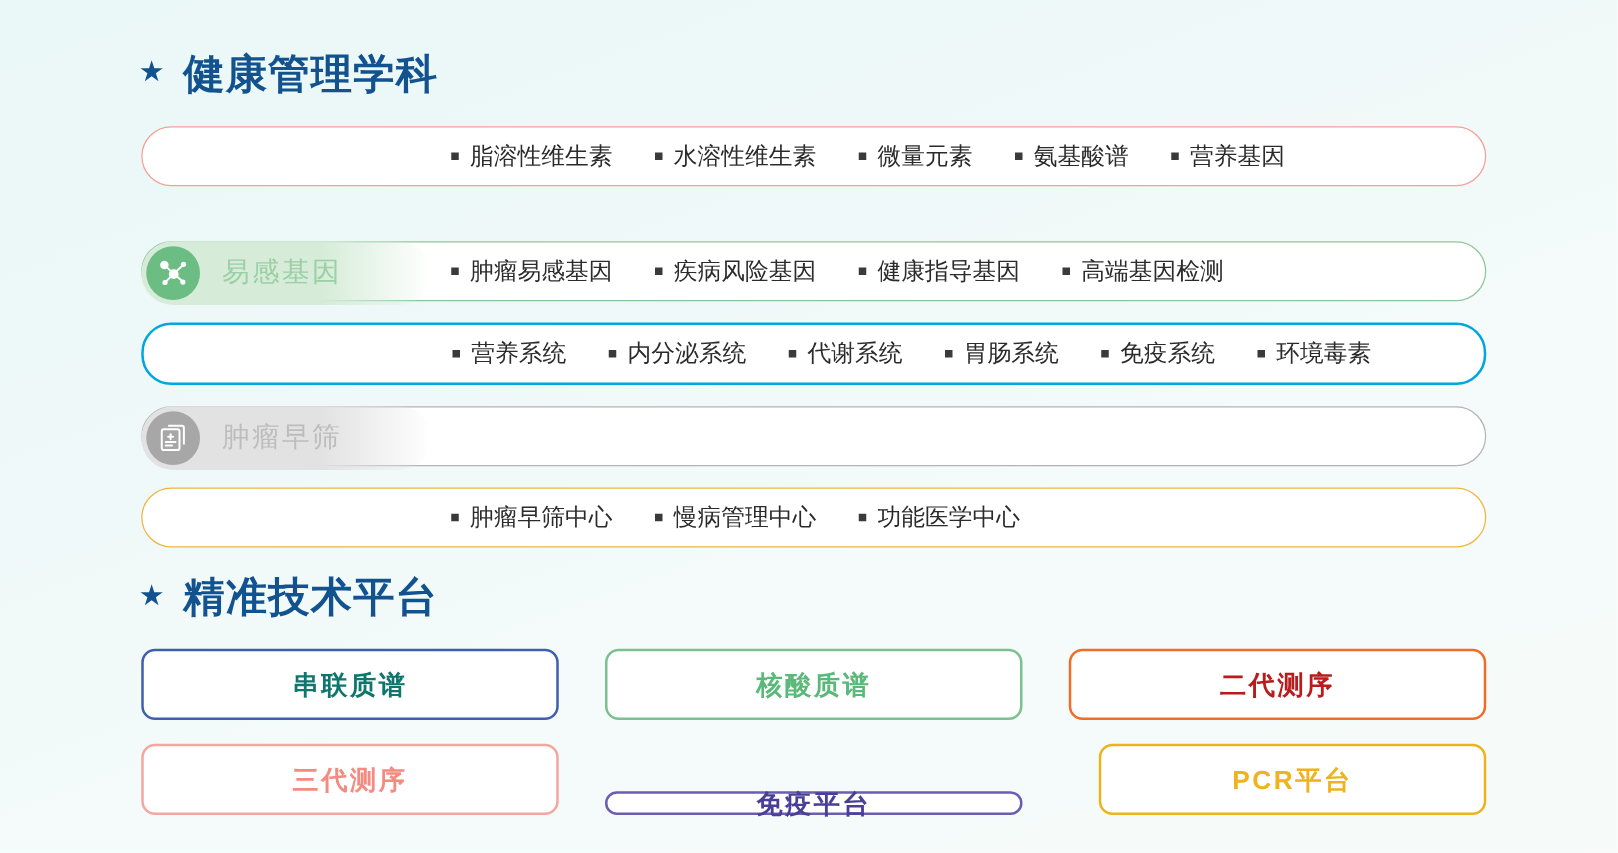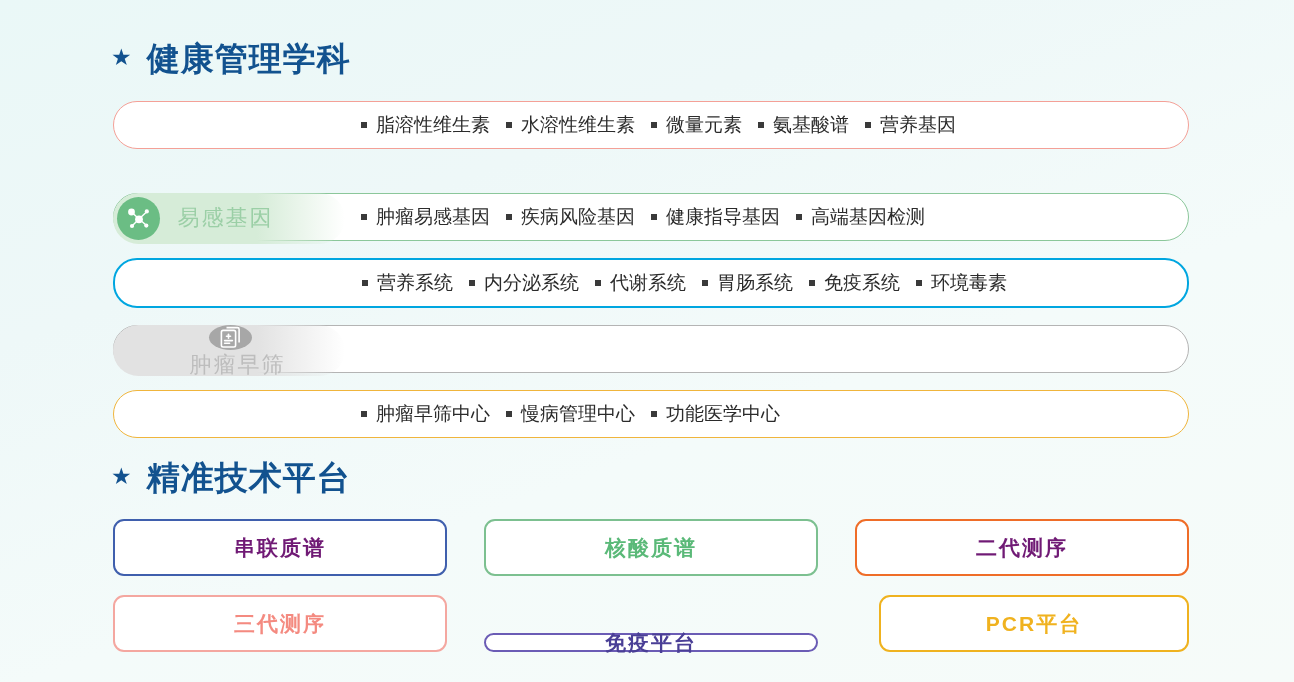--- a/index.html
+++ b/index.html
@@ -97,21 +97,21 @@
     font-size: 22px;
     font-weight: 500;
     letter-spacing: 2px;
     white-space: nowrap;
   }
 
   .tags {
     margin-left: 247px;
     display: flex;
     align-items: center;
-    gap: 16px;
+    gap: 34px;
     white-space: nowrap;
   }
   .tag {
     display: inline-flex;
     align-items: center;
     font-size: 19px;
     color: #2b2b2b;
     white-space: nowrap;
   }
   .tag .bullet {
@@ -246,21 +246,21 @@
             <span class="bullet"></span>
             <span>免疫系统</span>
           </span>
           <span class="tag">
             <span class="bullet"></span>
             <span>环境毒素</span>
           </span>
         </div>
       </div>
       <div class="row" style="border-color: rgb(180, 180, 180);">
-        <div class="pill" style="background: linear-gradient(90deg, rgb(226, 226, 226) 0%, rgb(226, 226, 226) 62%, rgba(255, 255, 255, 0) 100%); flex-direction: column;">
+        <div class="pill" style="background: linear-gradient(90deg, rgb(226, 226, 226) 0%, rgb(226, 226, 226) 62%, rgba(255, 255, 255, 0) 100%);">
           <div class="pill-icon" style="background: rgb(167, 167, 167);">
             <svg width="25" height="25" viewBox="0 0 25 25">
         <g fill="none" stroke="#ffffff" stroke-width="1.6" stroke-linejoin="round">
           <path d="M8.5 2.6 h11 a1.6 1.6 0 0 1 1.6 1.6 v13.4"></path>
           <rect x="3.4" y="5.4" width="14.2" height="16.6" rx="1.7" fill="none"></rect>
         </g>
         <g stroke="#ffffff" stroke-width="1.6" stroke-linecap="round">
           <line x1="10.5" y1="9.3" x2="10.5" y2="13.3"></line>
           <line x1="8.5" y1="11.3" x2="12.5" y2="11.3"></line>
           <line x1="6.6" y1="15.6" x2="14.4" y2="15.6"></line>
@@ -289,27 +289,27 @@
       </div>
     </div>
 
   <div class="section-title" id="title-platform">
     <span class="star-icon">★</span>
     <span>精准技术平台</span>
   </div>
 
   <div class="platforms" id="platforms-container">
       <div class="platform-btn" style="border-color: rgb(63, 95, 173);">
-        <span style="color: #701a75;">串联质谱</span>
+        <span style="color: #0f766e;">串联质谱</span>
       </div>
       <div class="platform-btn" style="border-color: rgb(124, 192, 144);">
         <span style="color: rgb(90, 185, 120);">核酸质谱</span>
       </div>
       <div class="platform-btn" style="border-color: rgb(239, 109, 40);">
-        <span style="color: #701a75;">二代测序</span>
+        <span style="color: #b91c1c;">二代测序</span>
       </div>
       <div class="platform-btn" style="border-color: rgb(244, 167, 160);">
         <span style="color: rgb(244, 138, 128);">三代测序</span>
       </div>
       <div class="platform-btn" style="border-color: rgb(107, 92, 181); margin-top: 38px;">
         <span style="color: rgb(74, 63, 150);">免疫平台</span>
       </div>
       <div class="platform-btn" style="border-color: rgb(239, 178, 31); margin-left: 24px;">
         <span style="color: rgb(240, 178, 31);">PCR平台</span>
       </div>

